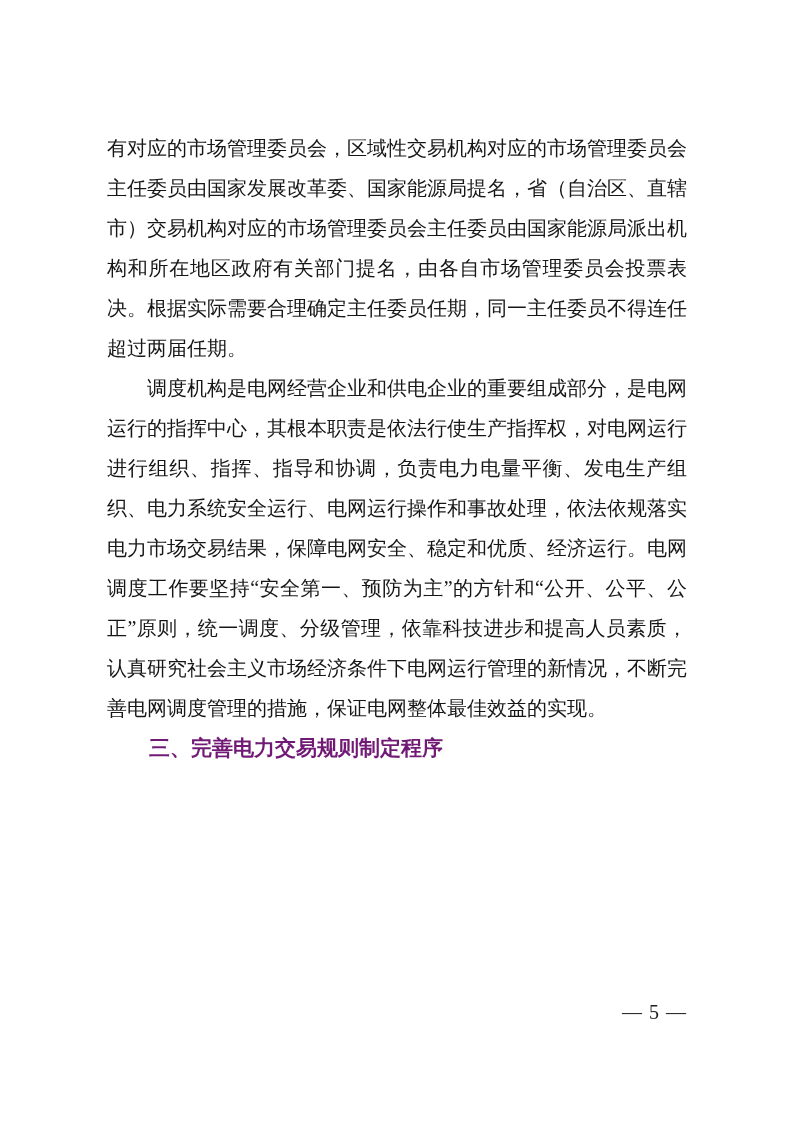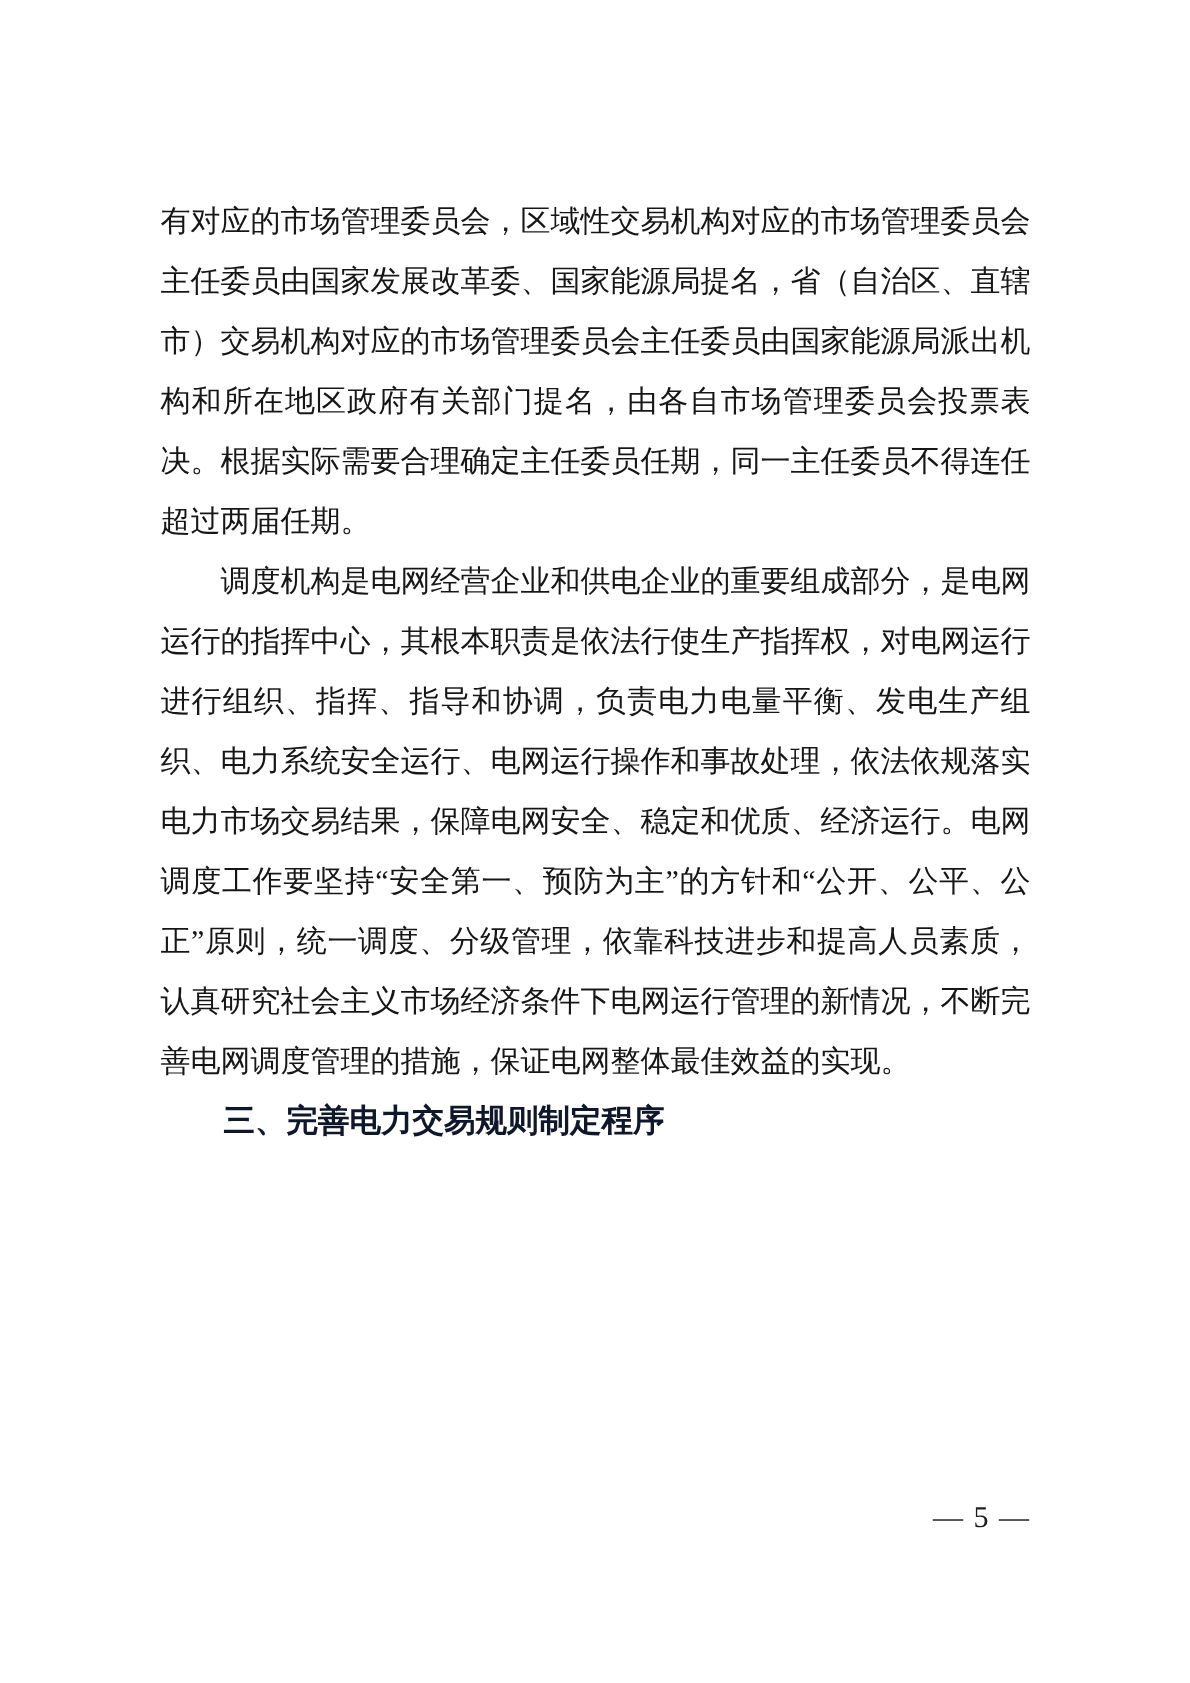--- a/index.html
+++ b/index.html
@@ -39,21 +39,21 @@
     font-family: "Liberation Serif", serif;
   }
   .para.indent, .heading.indent {
     text-indent: 2em;
   }
   .heading {
     margin: 0;
     font-size: 21px;
     line-height: 40px;
     font-weight: bold;
-    color: #0f172a;
+    color: #701a75;
     font-family: "Liberation Sans", sans-serif;
   }
   .page-footer {
     position: absolute;
     top: 1000px;
     right: 106px;
     font-size: 20px;
     line-height: 24px;
     color: #1c1c1c;
     font-family: "Liberation Serif", serif;

